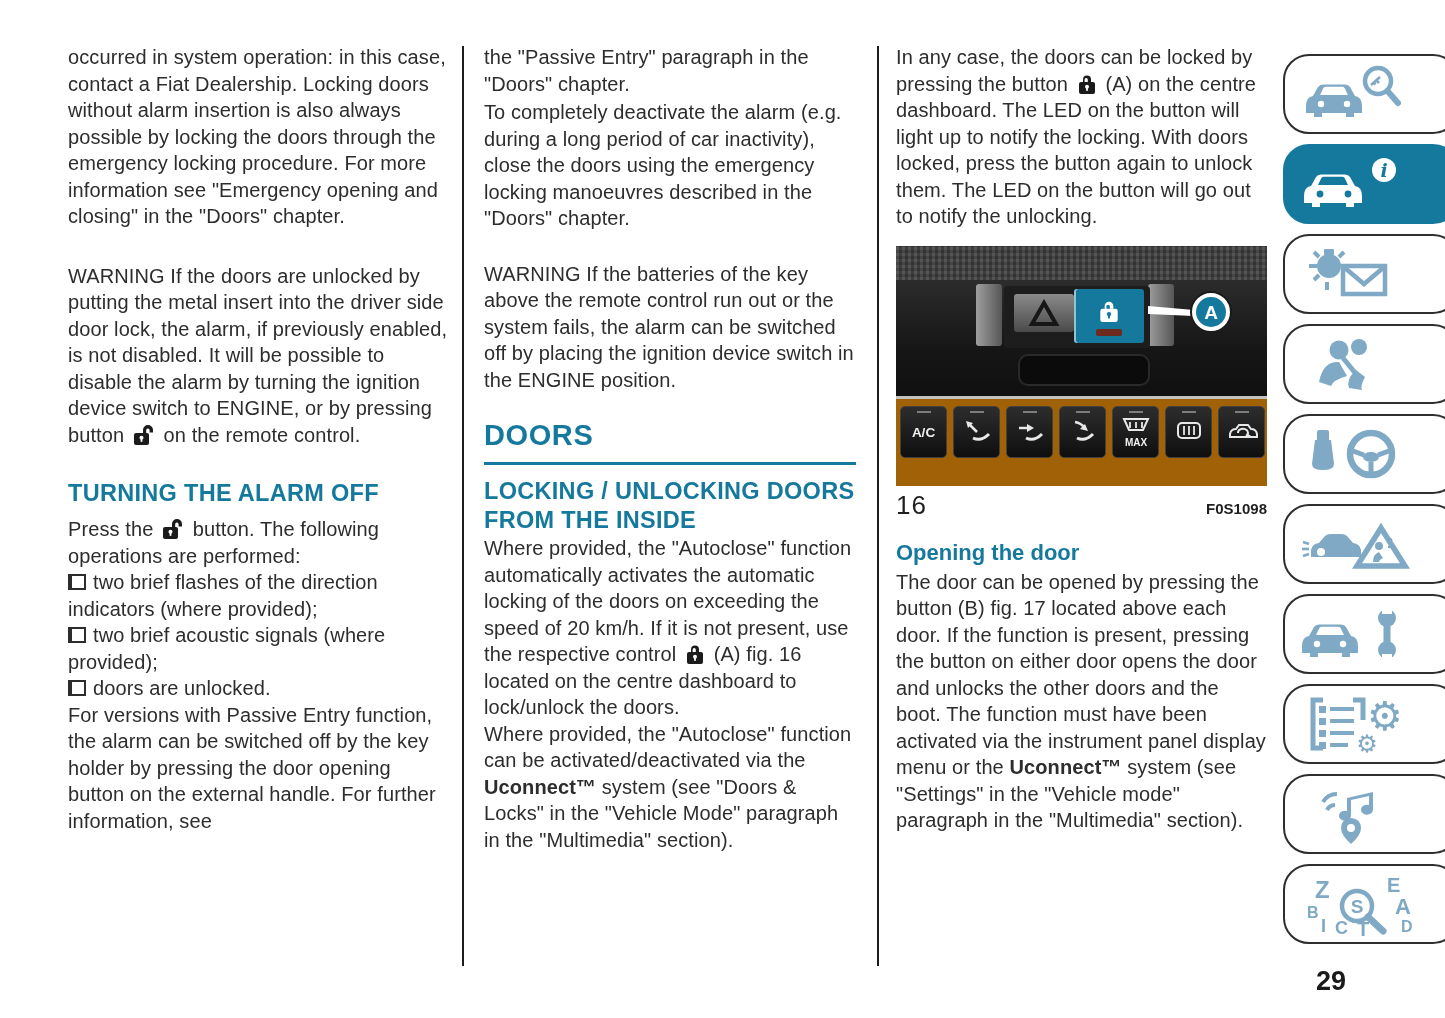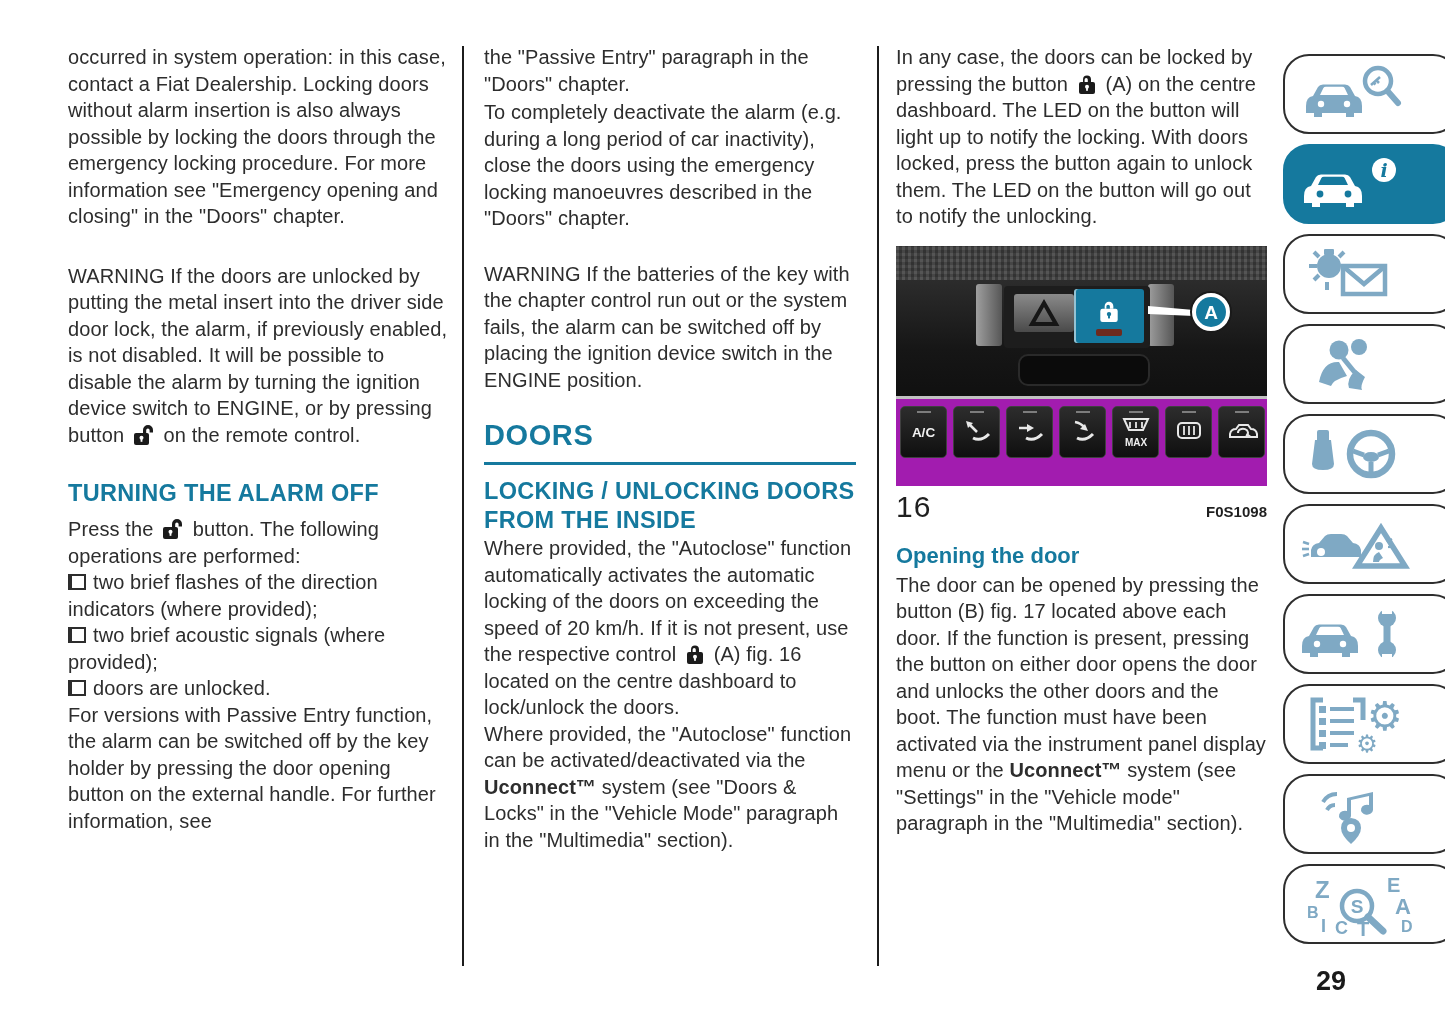--- a/index.html
+++ b/index.html
@@ -33,27 +33,27 @@
       background:repeating-linear-gradient(90deg,#9a9a9a 0 3px,#6f6f6f 3px 6px),
                  repeating-linear-gradient(0deg,#8d8d8d 0 3px,#747474 3px 6px);background-blend-mode:multiply;}
   .fig-band{position:absolute;left:0;top:34px;width:100%;height:116px;background:linear-gradient(#2c2c2c,#161616 60%,#101010);}
   .pillar{position:absolute;top:38px;width:26px;height:62px;background:linear-gradient(90deg,#9f9f9f,#565656);border-radius:3px;}
   .console{position:absolute;left:108px;top:40px;width:146px;height:62px;background:#1d1d1d;border-radius:4px;}
   .hazard{position:absolute;left:10px;top:8px;width:60px;height:38px;background:linear-gradient(#8a8a8a,#4a4a4a);border-radius:3px;}
   .lockbtn{position:absolute;left:70px;top:3px;width:70px;height:54px;background:var(--accent);border-radius:3px;
            box-shadow:inset 2px 0 0 rgba(255,255,255,.55);}
   .handle{position:absolute;left:122px;top:108px;width:128px;height:28px;background:#0b0b0b;border:2px solid #2a2a2a;border-radius:10px;}
   .fig-sep{position:absolute;left:0;top:150px;width:100%;height:3px;background:#c2c2c2;}
-  .btnrow{position:absolute;left:0;top:153px;width:100%;height:87px;background:#a21caf;}
+  .btnrow{position:absolute;left:0;top:153px;width:100%;height:87px;background:#a16207;}
   .fbtn{position:absolute;top:7px;width:47px;height:52px;background:linear-gradient(#2d2d2d,#0f0f0f);
         border:1px solid #404040;border-radius:5px;box-sizing:border-box;text-align:center;}
   .fbtn .lbl{width:14px;height:2px;background:#7d7d7d;margin:4px auto 3px;}
   .fbtn .ac{color:#f1f1f1;font-weight:700;font-size:13.5px;line-height:34px;}
   .figcap{display:flex;justify-content:space-between;align-items:baseline;width:371px;margin-top:4px;}
-  .fig-num{font-size:30px;color:#1f1f1f;letter-spacing:1px;}
+  .fig-num{font-size:26px;color:#1f1f1f;letter-spacing:1px;}
   .fig-code{font-size:15px;font-weight:700;color:#1f1f1f;}
   .pagenum{position:absolute;left:1316px;top:966px;font-size:27px;font-weight:700;color:#1a1a1a;}
 </style>
 </head>
 <body>
 
 <div class="page" style="--accent:#15799E;">
 
   <section class="col" id="col1">
     <p class="body">occurred in system operation: in this case, contact a Fiat Dealership. Locking doors without alarm insertion is also always possible by locking the doors through the emergency locking procedure. For more information see "Emergency opening and closing" in the "Doors" chapter.</p>
@@ -85,21 +85,21 @@
     <p class="body"><span class="sq"></span><span>two brief acoustic signals (where provided);</span></p>
     <p class="body"><span class="sq"></span><span>doors are unlocked.</span></p>
     <p class="body">For versions with Passive Entry function, the alarm can be switched off by the key holder by pressing the door opening button on the external handle. For further information, see</p>
   </section>
 
   <div class="vdiv" id="div1"></div>
 
   <section class="col" id="col2">
     <p class="body">the "Passive Entry" paragraph in the "Doors" chapter.</p>
     <p class="body mt2">To completely deactivate the alarm (e.g. during a long period of car inactivity), close the doors using the emergency locking manoeuvres described in the "Doors" chapter.</p>
-    <p class="body mt29">WARNING If the batteries of the key with the chapter control run out or the system fails, the alarm can be switched off by placing the ignition device switch in the ENGINE position.</p>
+    <p class="body mt29">WARNING If the batteries of the key above the remote control run out or the system fails, the alarm can be switched off by placing the ignition device switch in the ENGINE position.</p>
 
     <h2 class="doors">DOORS</h2>
     <h3 class="sect">LOCKING / UNLOCKING DOORS FROM THE INSIDE</h3>
 
     <p class="body">
       <span>Where provided, the "Autoclose" function automatically activates the automatic locking of the doors on exceeding the speed of 20 km/h. If it is not present, use the respective control</span>
       <svg class="ilock" width="20" height="23" viewBox="0 0 20 23">
           <rect x="2" y="10" width="16" height="12" rx="2" fill="#1b1b1b"></rect>
           <path d="M6 10 V7.5 a4 4 0 0 1 8 0 V10 h-3.2 V7.7 a1.6 1.6 0 0 0 -3.2 0 V10 z" fill="#1b1b1b"></path>
           <circle cx="10" cy="14.8" r="2" fill="#fff"></circle>

